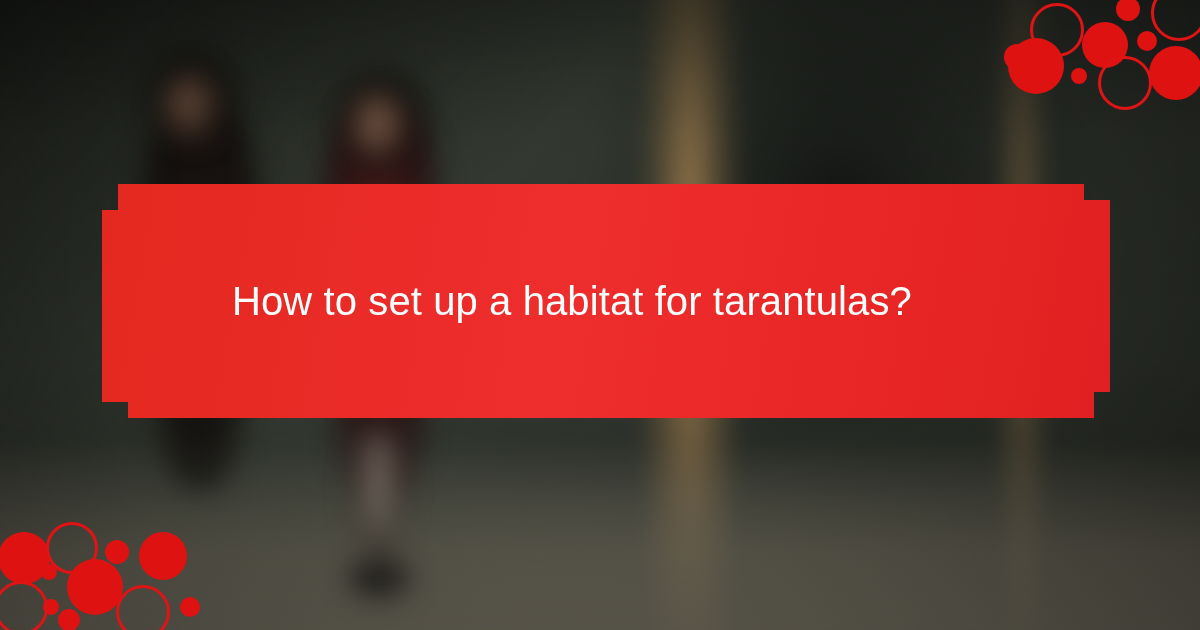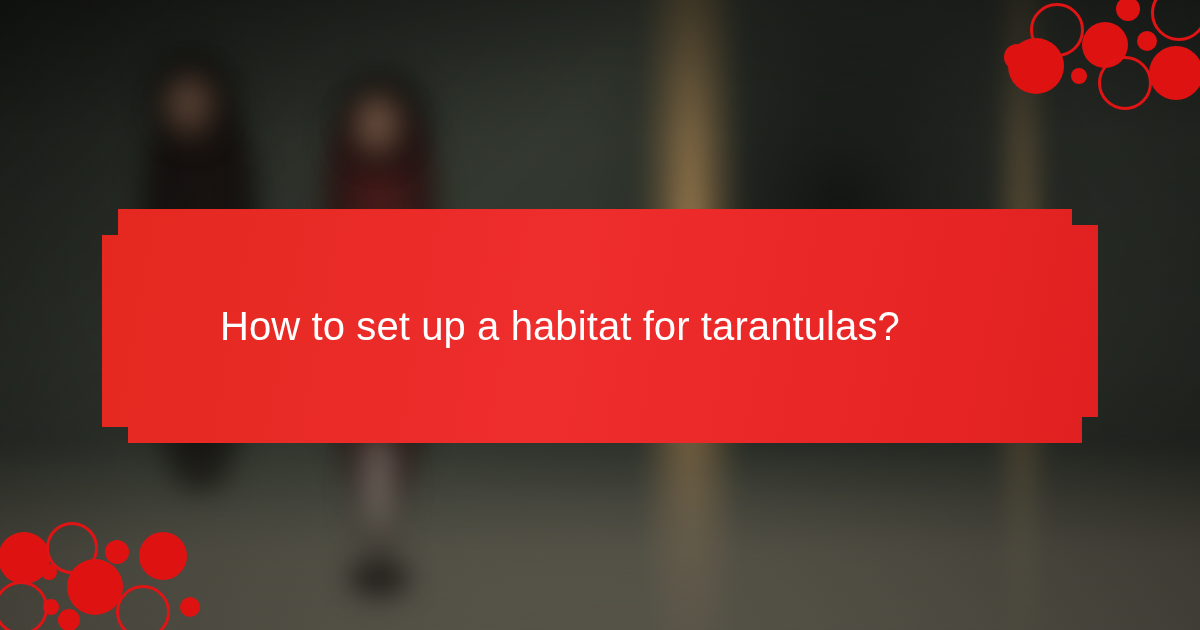--- a/index.html
+++ b/index.html
@@ -108,41 +108,42 @@
     border-radius: 50%;
     box-sizing: border-box;
   }
   .dot.filled { background: #df1212; }
   .dot.ring   { background: transparent; border: 3px solid #e01414; }
 
   
   #banner {
     position: absolute;
     left: 102px;
-    top: 209px;
+    top: 184px;
     width: 996px;
     height: 234px;
     background: linear-gradient(100deg, #e4281f 0%, #ee2d2d 45%, #ea2727 72%, #e02020 100%);
     clip-path: polygon(
       26px 0,
       calc(100% - 26px) 0,
       calc(100% - 26px) 16px,
       100% 16px,
       100% calc(100% - 26px),
       calc(100% - 16px) calc(100% - 26px),
       calc(100% - 16px) 100%,
       26px 100%,
       26px calc(100% - 16px),
       0 calc(100% - 16px),
       0 26px,
       16px 26px,
       16px 0
     );
     display: flex;
     align-items: center;
+    padding-left: 12px;
   }
   #banner-title {
     color: #ffffff;
     font-size: 40px;
     font-weight: 400;
     line-height: 1.25;
     letter-spacing: 0.1px;
     padding: 0 118px 0 118px;
     margin: 0;
     text-align: left;

